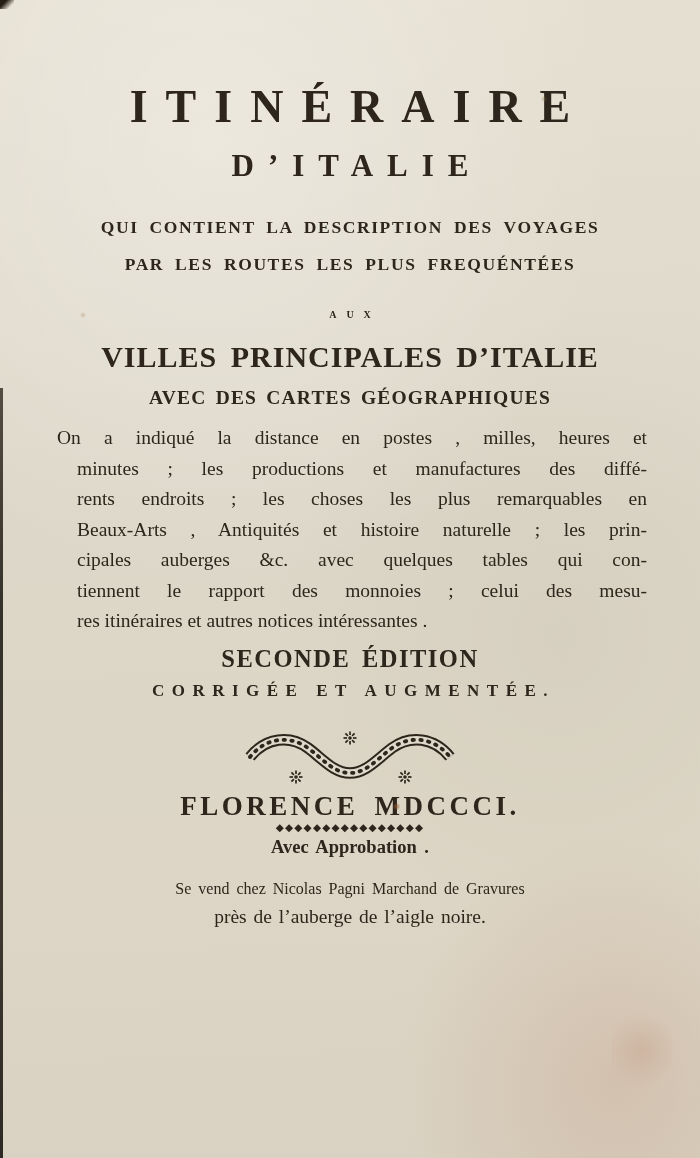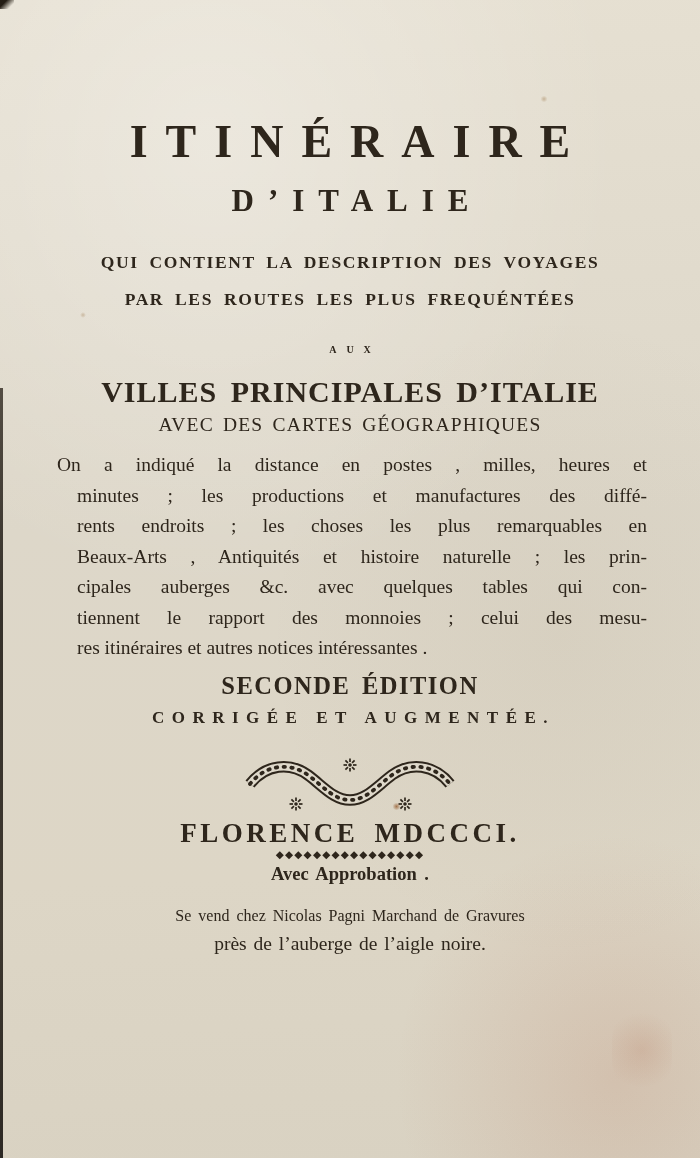--- a/index.html
+++ b/index.html
@@ -15,21 +15,21 @@
   }
   .page{
     position:relative;
     width:700px;height:1158px;
     background:
       radial-gradient(ellipse 90% 60% at 30% 12%, rgba(255,255,255,0.30), rgba(255,255,255,0) 65%),
       radial-gradient(ellipse 45% 30% at 88% 93%, rgba(172,96,66,0.16), rgba(172,96,66,0) 70%),
       radial-gradient(ellipse 60% 40% at 80% 55%, rgba(120,100,70,0.06), rgba(120,100,70,0) 70%),
       linear-gradient(178deg, #e6e0d2 0%, #ddd7c9 45%, #ddd6c6 75%, #d9d2c2 100%);
     box-sizing:border-box;
-    padding-top:117px;
+    padding-top:82px;
   }
   
   .edge-left{
     position:absolute;left:0;top:388px;bottom:0;width:3px;
     background:linear-gradient(180deg,#3a332a 0%,#17130e 30%,#211b14 70%,#0e0b08 100%);
     opacity:.85;
   }
   .corner-mark{
     position:absolute;left:0;top:0;width:14px;height:9px;
     background:linear-gradient(135deg,#241d14 30%,rgba(36,29,20,0) 75%);
@@ -46,21 +46,21 @@
     line-height:50px;text-indent:18px;
   }
   .title-2{
     margin-top:16px;font-size:31px;font-weight:bold;letter-spacing:14px;
     line-height:36px;text-indent:14px;
   }
   .sub-1{margin-top:30px;font-size:17.5px;font-weight:bold;letter-spacing:1.6px;word-spacing:5px;line-height:26px;}
   .sub-2{margin-top:11px;font-size:17.5px;font-weight:bold;letter-spacing:1.6px;word-spacing:5px;line-height:26px;}
   .aux{margin-top:28px;font-size:10px;font-weight:bold;letter-spacing:10px;line-height:20px;text-indent:10px;}
   .cities{margin-top:12px;font-size:30px;font-weight:bold;letter-spacing:1px;word-spacing:5px;line-height:40px;}
-  .maps{margin-top:0;font-size:19.5px;font-weight:normal;letter-spacing:1.2px;word-spacing:3px;line-height:26px;}
+  .maps{margin-top:8px;font-size:19.5px;font-weight:bold;letter-spacing:1.2px;word-spacing:3px;line-height:26px;}
 
   .desc{
     margin:12px 53px 0 57px;
     font-size:19.5px;line-height:30.5px;
   }
   .desc .ln{
     text-align:justify;
     -moz-text-align-last:justify;
     text-align-last:justify;
   }

